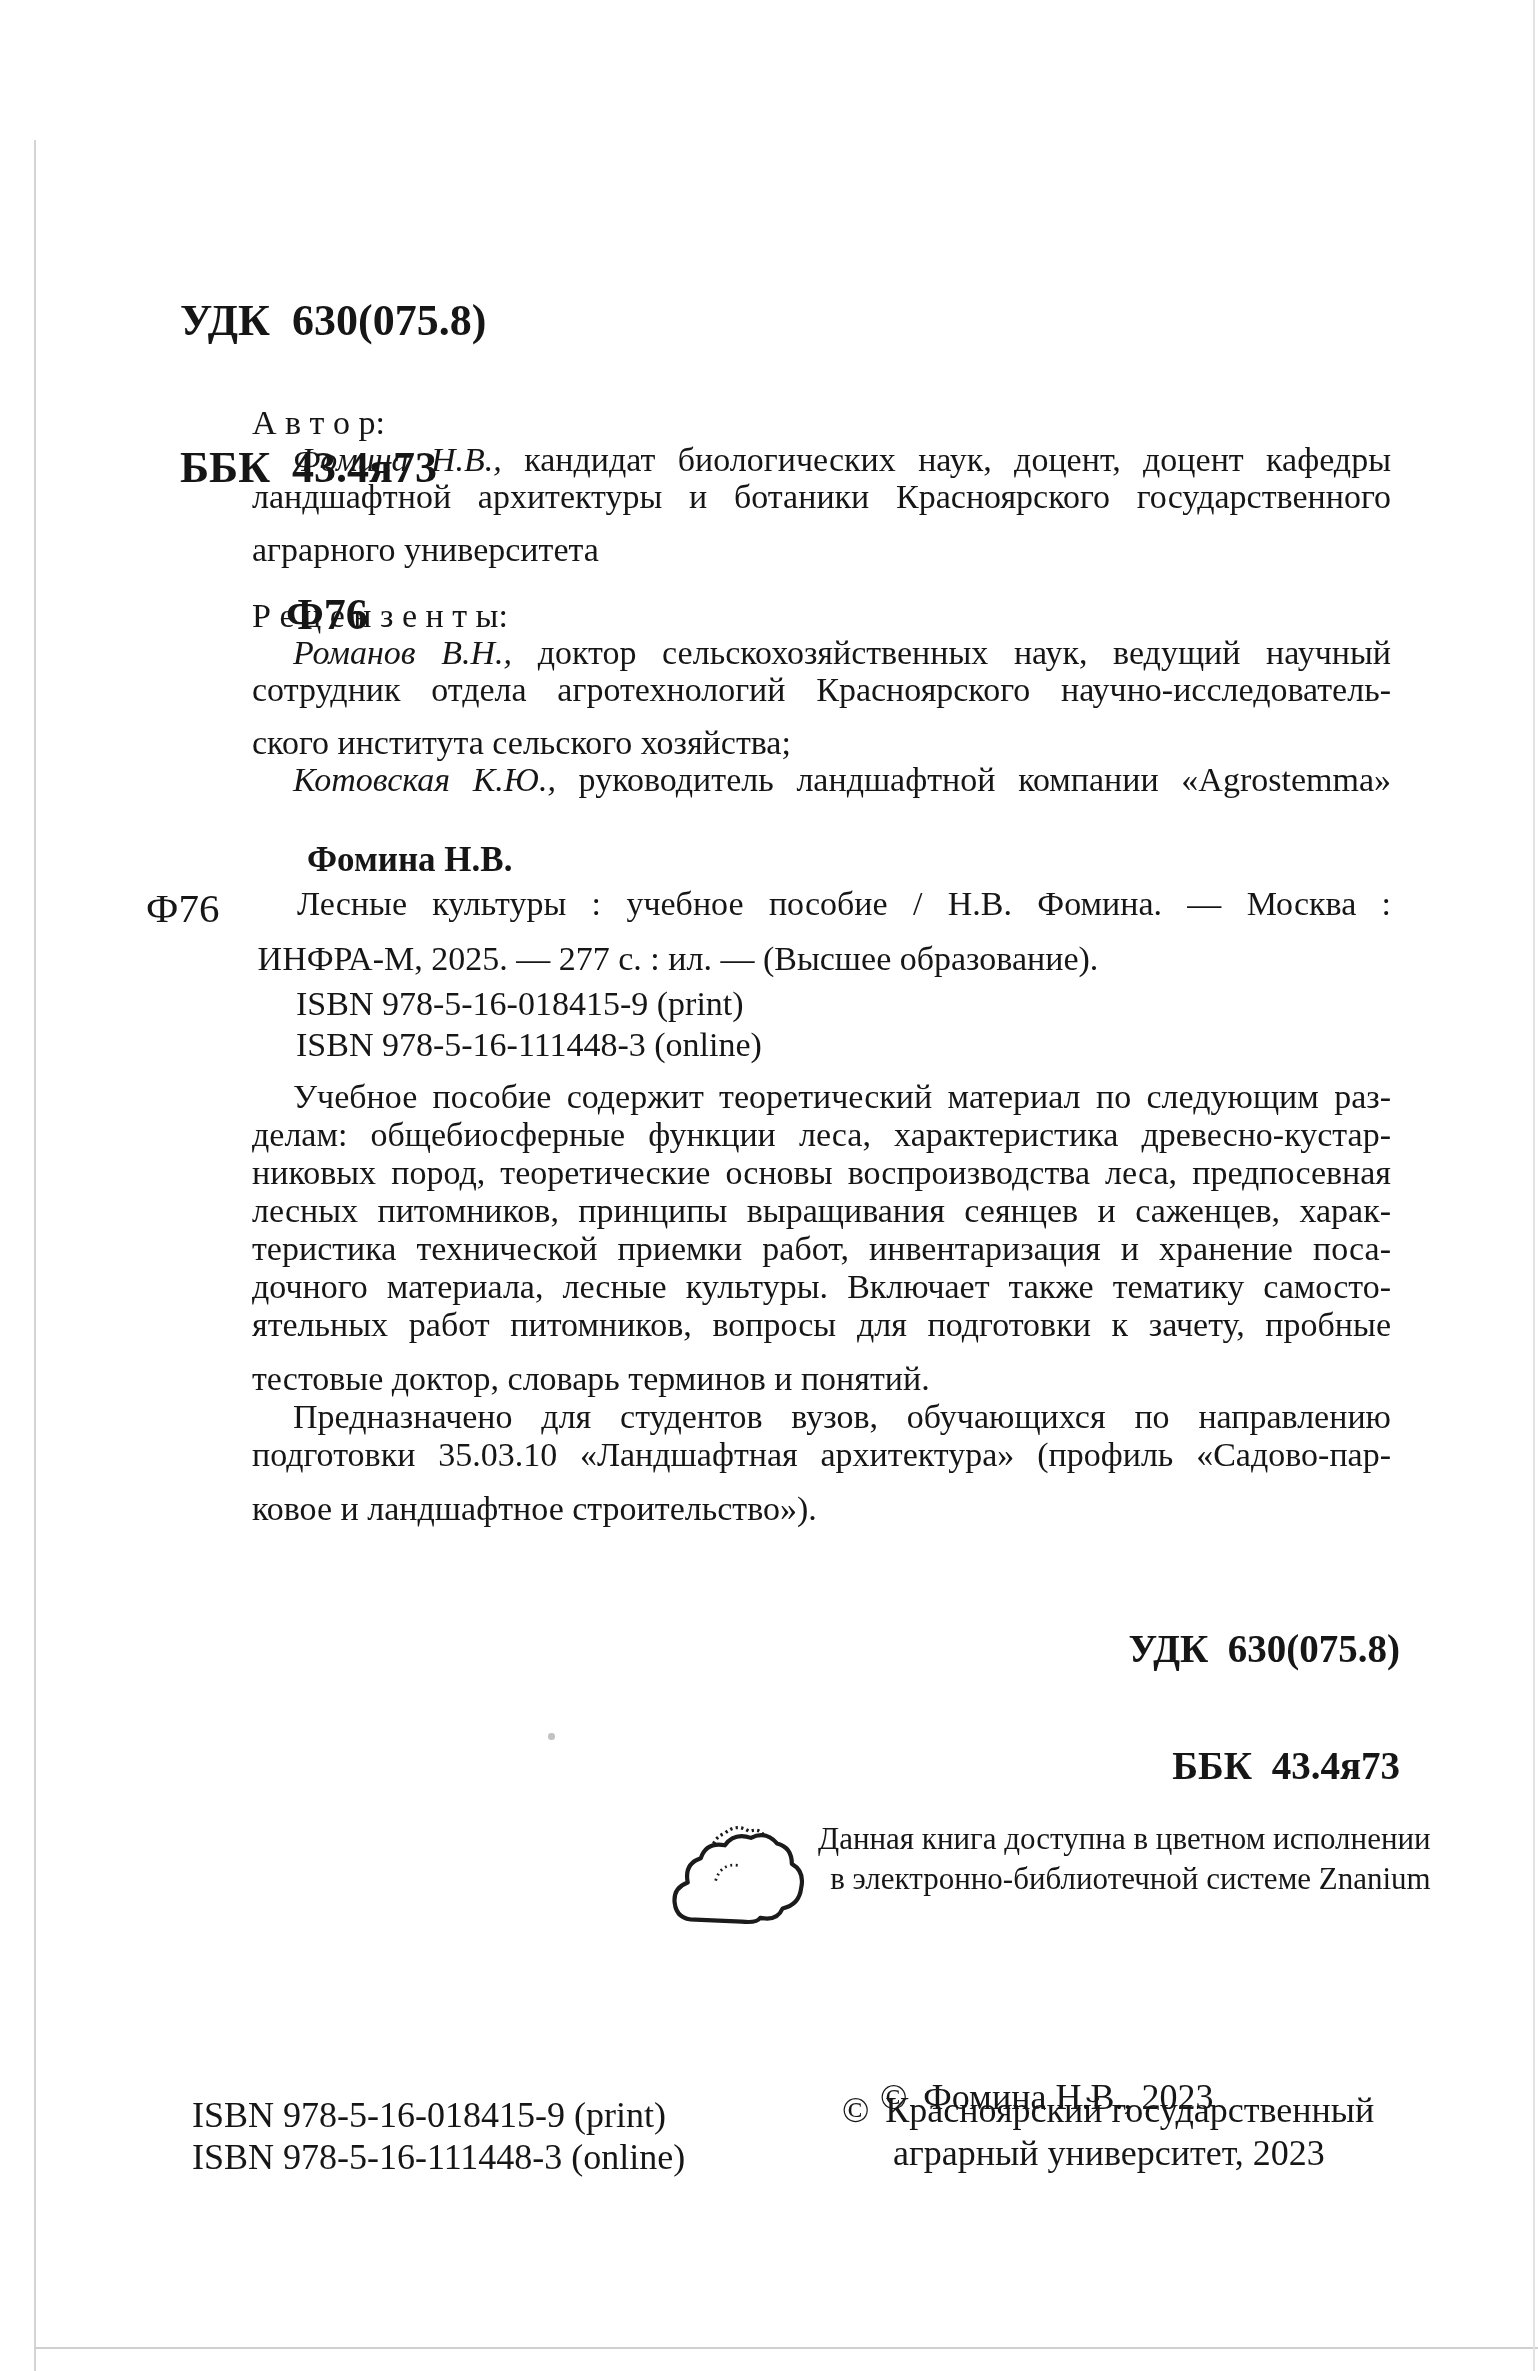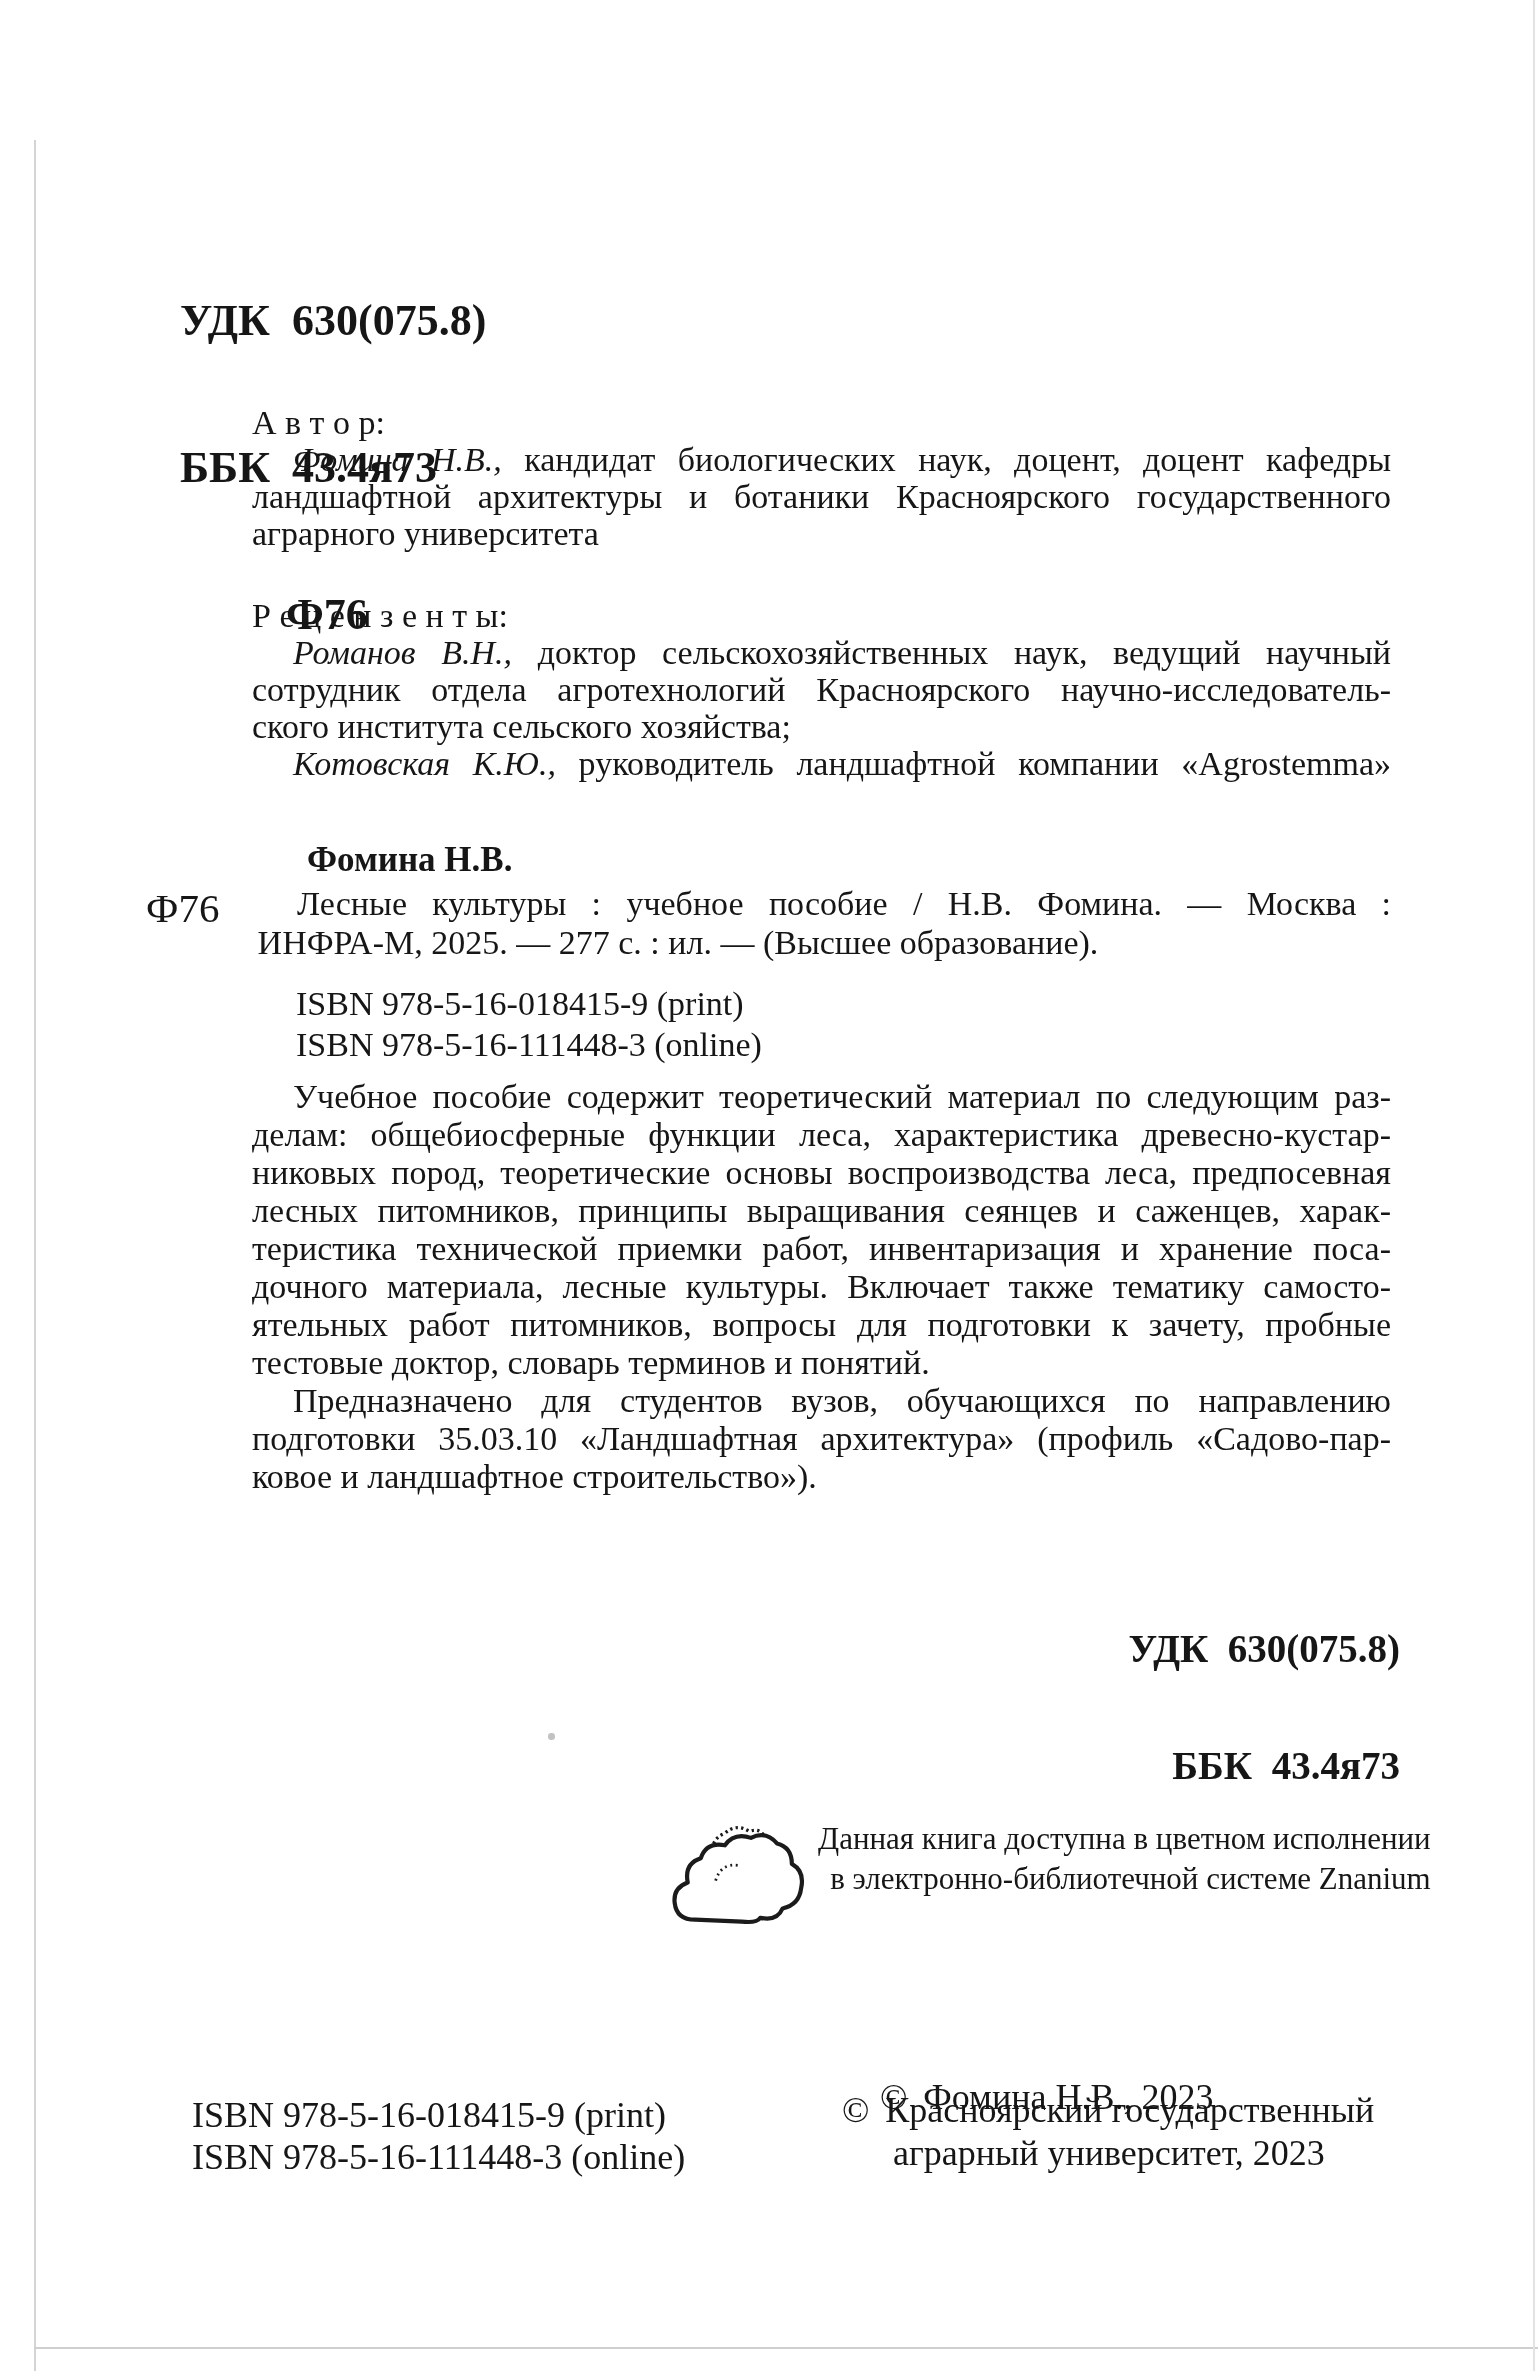--- a/index.html
+++ b/index.html
@@ -9,21 +9,21 @@
     overflow:hidden;
   }
   .abs{position:absolute;}
   
   .top-codes{left:180px;top:198px;font-size:44px;font-weight:700;line-height:49px;white-space:pre;}
   .top-codes .code-line{white-space:pre;}
   .top-codes .code-f{padding-left:106px;}
   
   .col{left:252px;width:1139px;font-size:34px;line-height:37px;}
   .line{text-align:justify;text-align-last:justify;}
-  .line.nj{text-align:center;text-align-last:left;}
+  .line.nj{text-align:center;text-align-last:left;margin-top:16px;}
   .line.ind{padding-left:41px;}
   .it{font-style:italic;}
   .label{text-align:left;text-align-last:left;}
   
   .card-heading{left:307px;top:840px;font-size:35px;font-weight:700;}
   .margin-code{left:146px;top:884px;font-size:41px;}
   .biblio{top:884px;line-height:39px;}
   .biblio .l1{padding-left:45px;}
   .biblio .l2{padding-left:5.6px;}
   .isbn-mid{left:296px;top:983px;font-size:34px;line-height:41px;}

